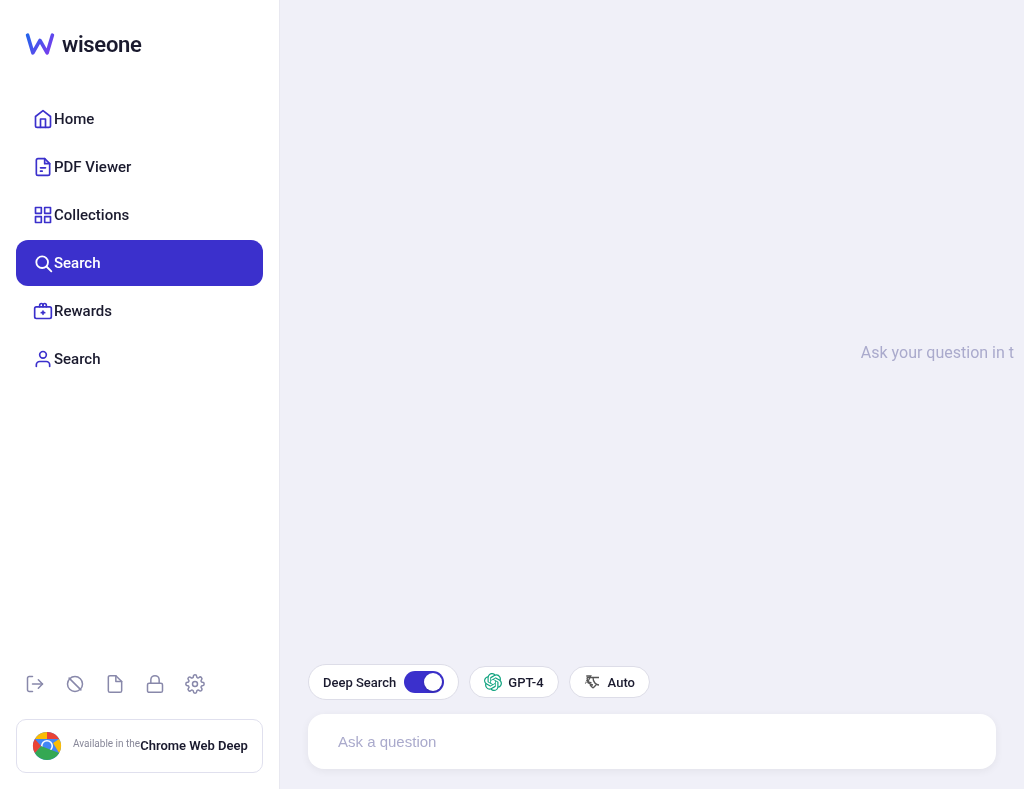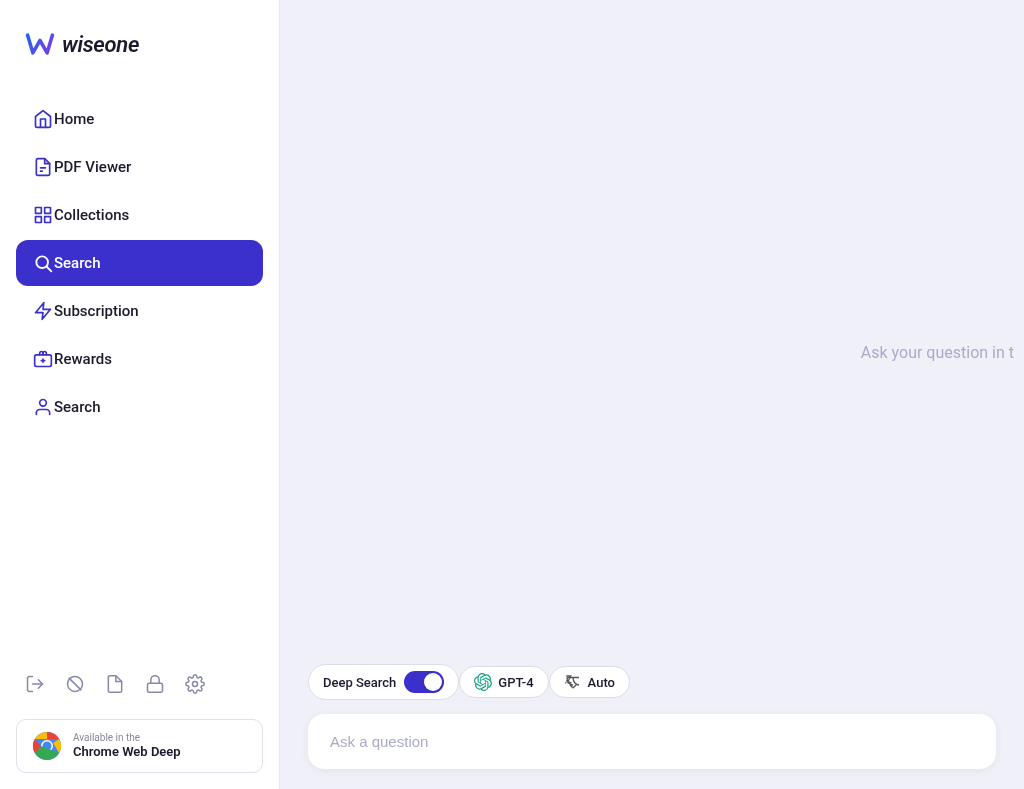--- a/index.html
+++ b/index.html
@@ -33,21 +33,20 @@
     .logo-icon {
       width: 32px;
       height: 32px;
     }
 
     .logo-text {
       font-size: 22px;
       font-weight: 600;
       color: #1a1a2e;
       letter-spacing: -0.3px;
-      font-style: italic;
     }
 
     .sidebar-nav {
       flex: 1;
       padding: 16px 16px 0 16px;
       display: flex;
       flex-direction: column;
       gap: 2px;
     }
 
@@ -124,21 +123,20 @@
     }
 
     .chrome-icon {
       width: 32px;
       height: 32px;
       flex-shrink: 0;
     }
 
     .chrome-store-text {
       display: flex;
-      flex-direction: column;
     }
 
     .chrome-store-label {
       font-size: 10px;
       color: #888899;
       line-height: 1.2;
     }
 
     .chrome-store-name {
       font-size: 13px;
@@ -176,20 +174,21 @@
       right: 0;
       font-size: 16px;
       color: #aaaacc;
       padding-right: 10px;
     }
 
     .search-controls {
       width: 100%;
       display: flex;
       align-items: center;
+      gap: 10px;
       margin-bottom: 14px;
     }
 
     .deep-search-toggle {
       display: flex;
       align-items: center;
       gap: 8px;
       border: 1.5px solid #dddde8;
       border-radius: 20px;
       padding: 6px 14px;
@@ -256,21 +255,21 @@
     .auto-label {
       font-size: 13px;
       font-weight: 500;
       color: #1a1a2e;
     }
 
     .search-input-bar {
       width: 100%;
       background: #ffffff;
       border-radius: 16px;
-      padding: 18px 22px;
+      padding: 18px 30px;
       margin-bottom: 20px;
       border: none;
       box-shadow: 0 2px 8px rgba(0,0,0,0.06);
     }
 
     .search-input-bar input {
       width: 100%;
       border: none;
       outline: none;
       font-size: 15px;
@@ -340,28 +339,20 @@
     <div class="nav-item active">
       <span class="nav-icon">
         <svg width="20" height="20" viewBox="0 0 24 24" fill="none" stroke="currentColor" stroke-width="2.2" stroke-linecap="round" stroke-linejoin="round">
           <circle cx="11" cy="11" r="7"></circle>
           <line x1="16.5" y1="16.5" x2="22" y2="22"></line>
         </svg>
       </span>
       <span class="nav-label">Search</span>
     </div>
 
-    <div class="nav-item">
-      <span class="nav-icon">
-        <svg width="20" height="20" viewBox="0 0 24 24" fill="none" stroke="currentColor" stroke-width="2" stroke-linecap="round" stroke-linejoin="round">
-          <polygon points="13,2 3,14 12,14 11,22 21,10 12,10 13,2"></polygon>
-        </svg>
-      </span>
-      <span class="nav-label">Subscription</span>
-    </div>
 
     <div class="nav-item">
       <span class="nav-icon">
         <svg width="20" height="20" viewBox="0 0 24 24" fill="none" stroke="currentColor" stroke-width="2" stroke-linecap="round" stroke-linejoin="round">
           <rect x="2" y="7" width="20" height="14" rx="2"></rect>
           <path d="M16 7V5a2 2 0 00-4 0v2"></path>
           <path d="M8 7V5a2 2 0 014 0"></path>
           <line x1="12" y1="12" x2="12" y2="16"></line>
           <line x1="10" y1="14" x2="14" y2="14"></line>
         </svg>

